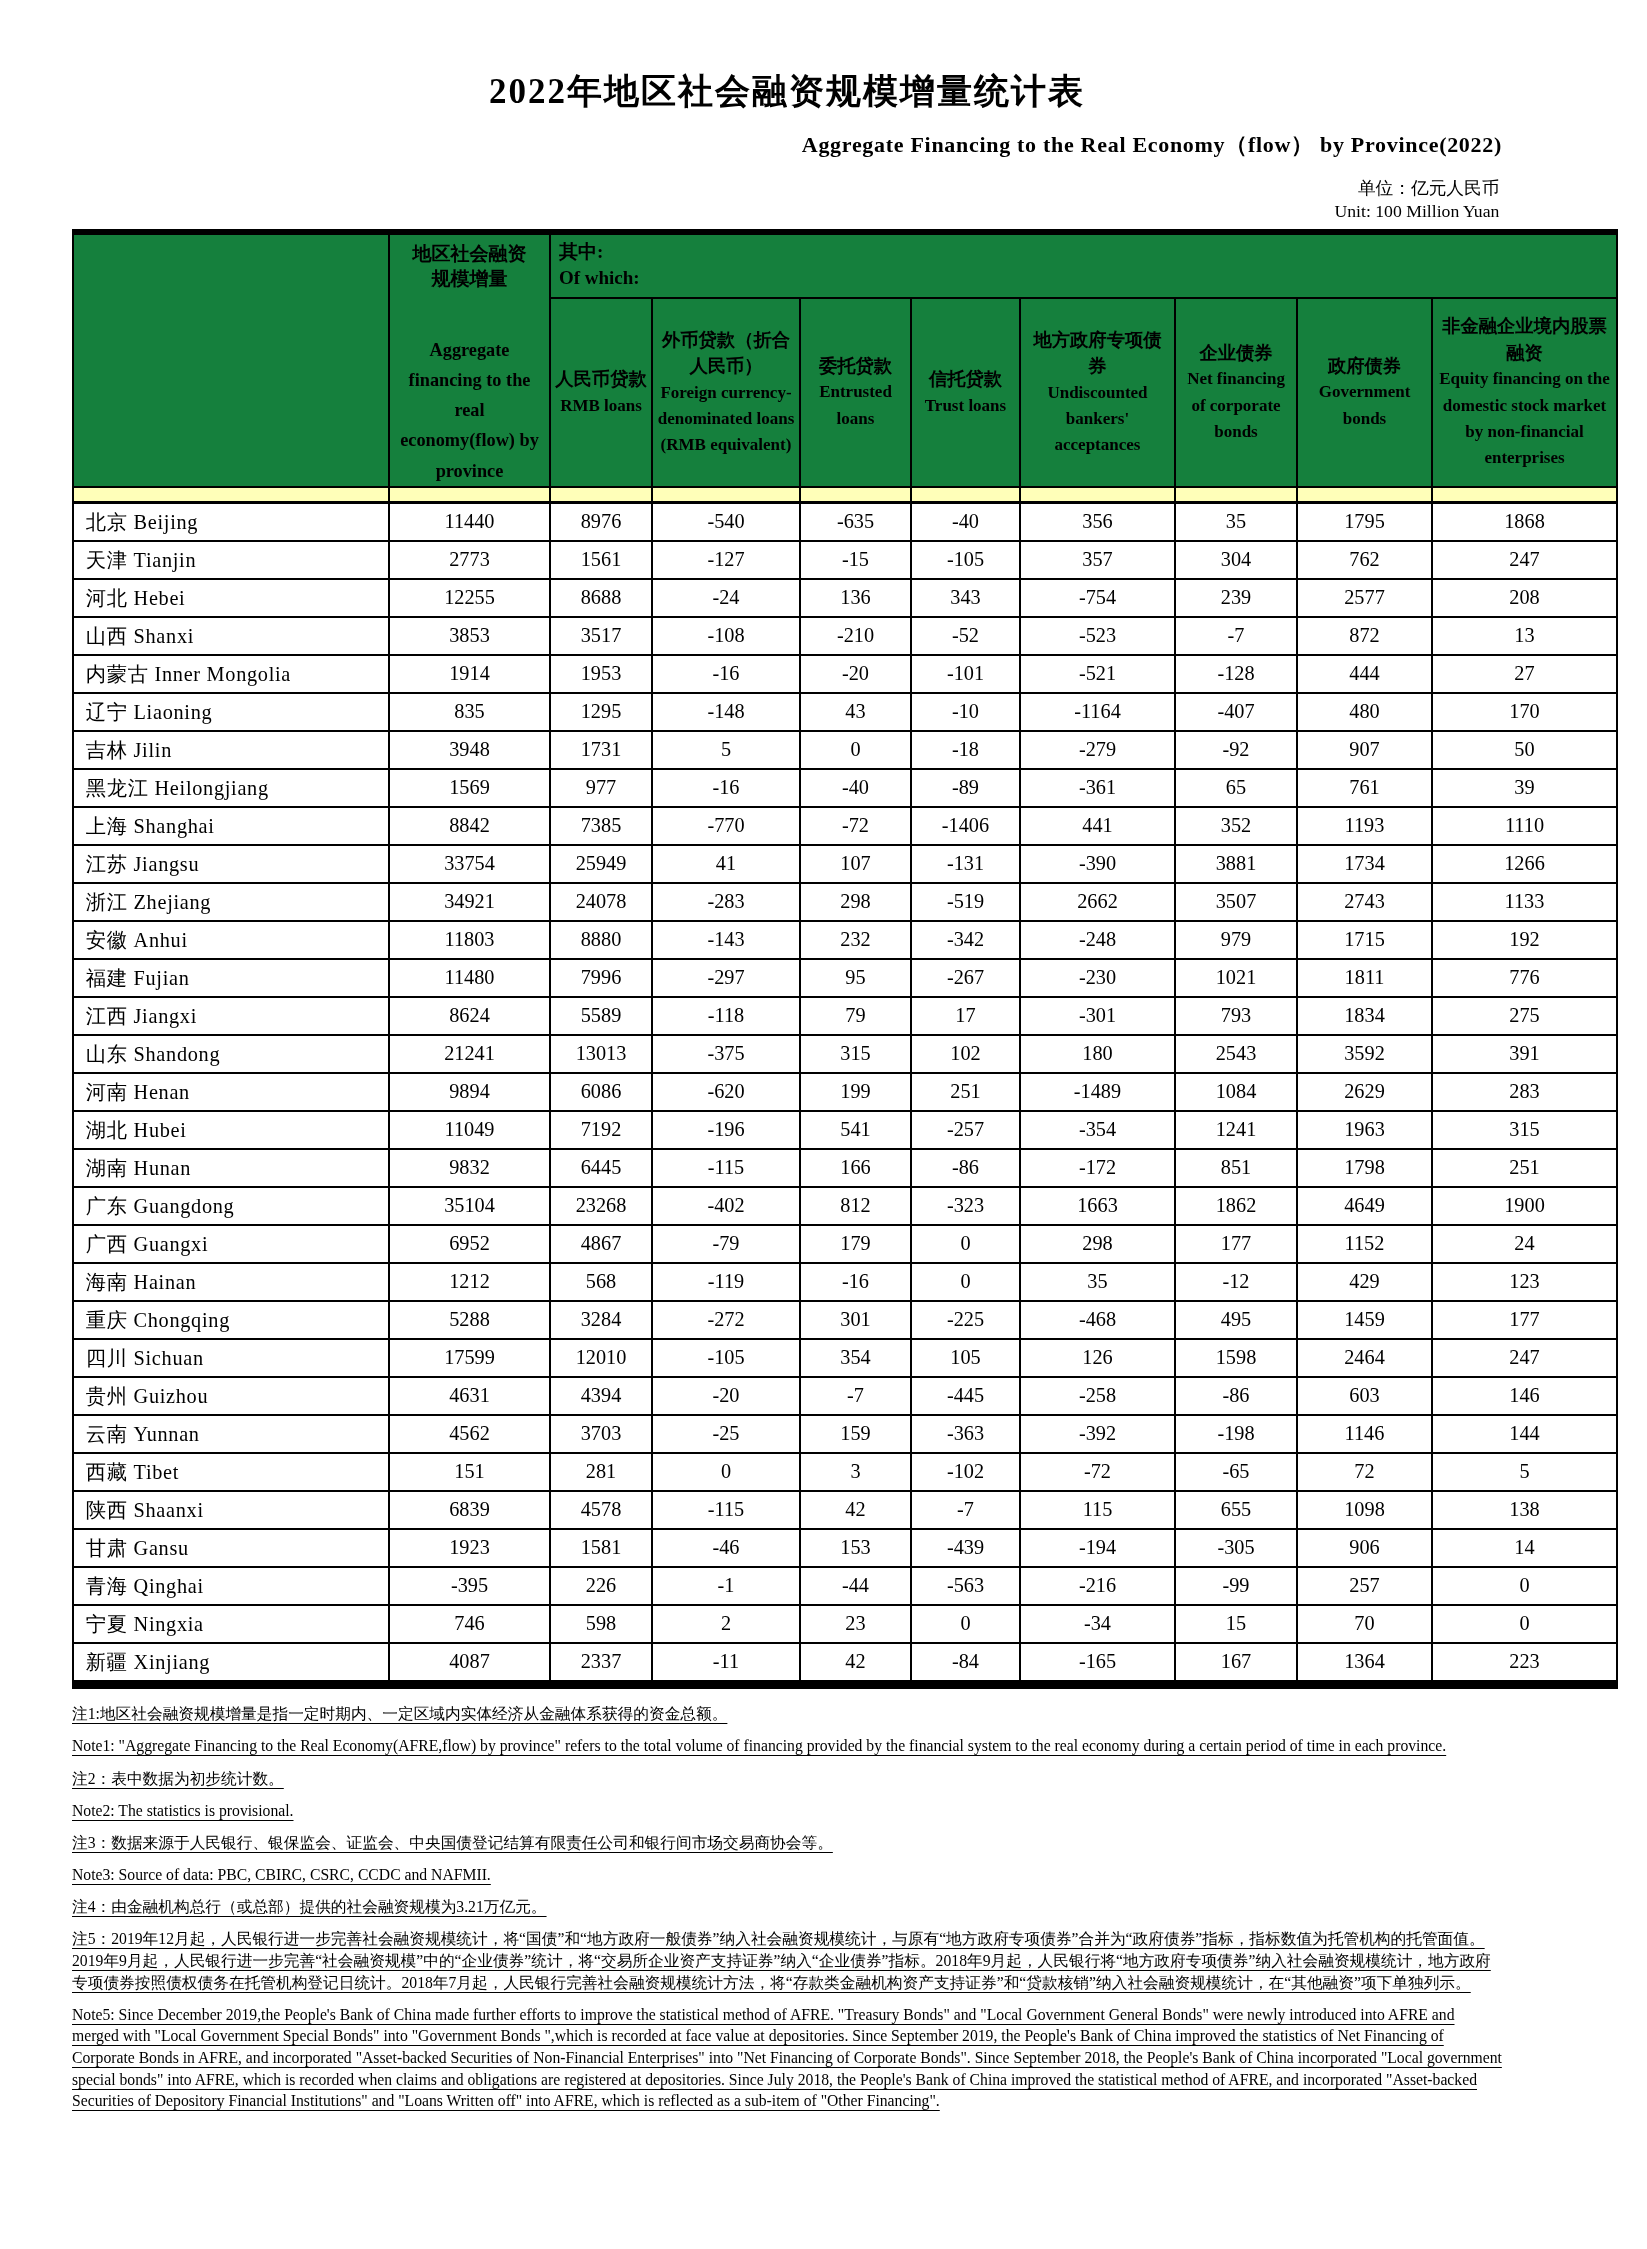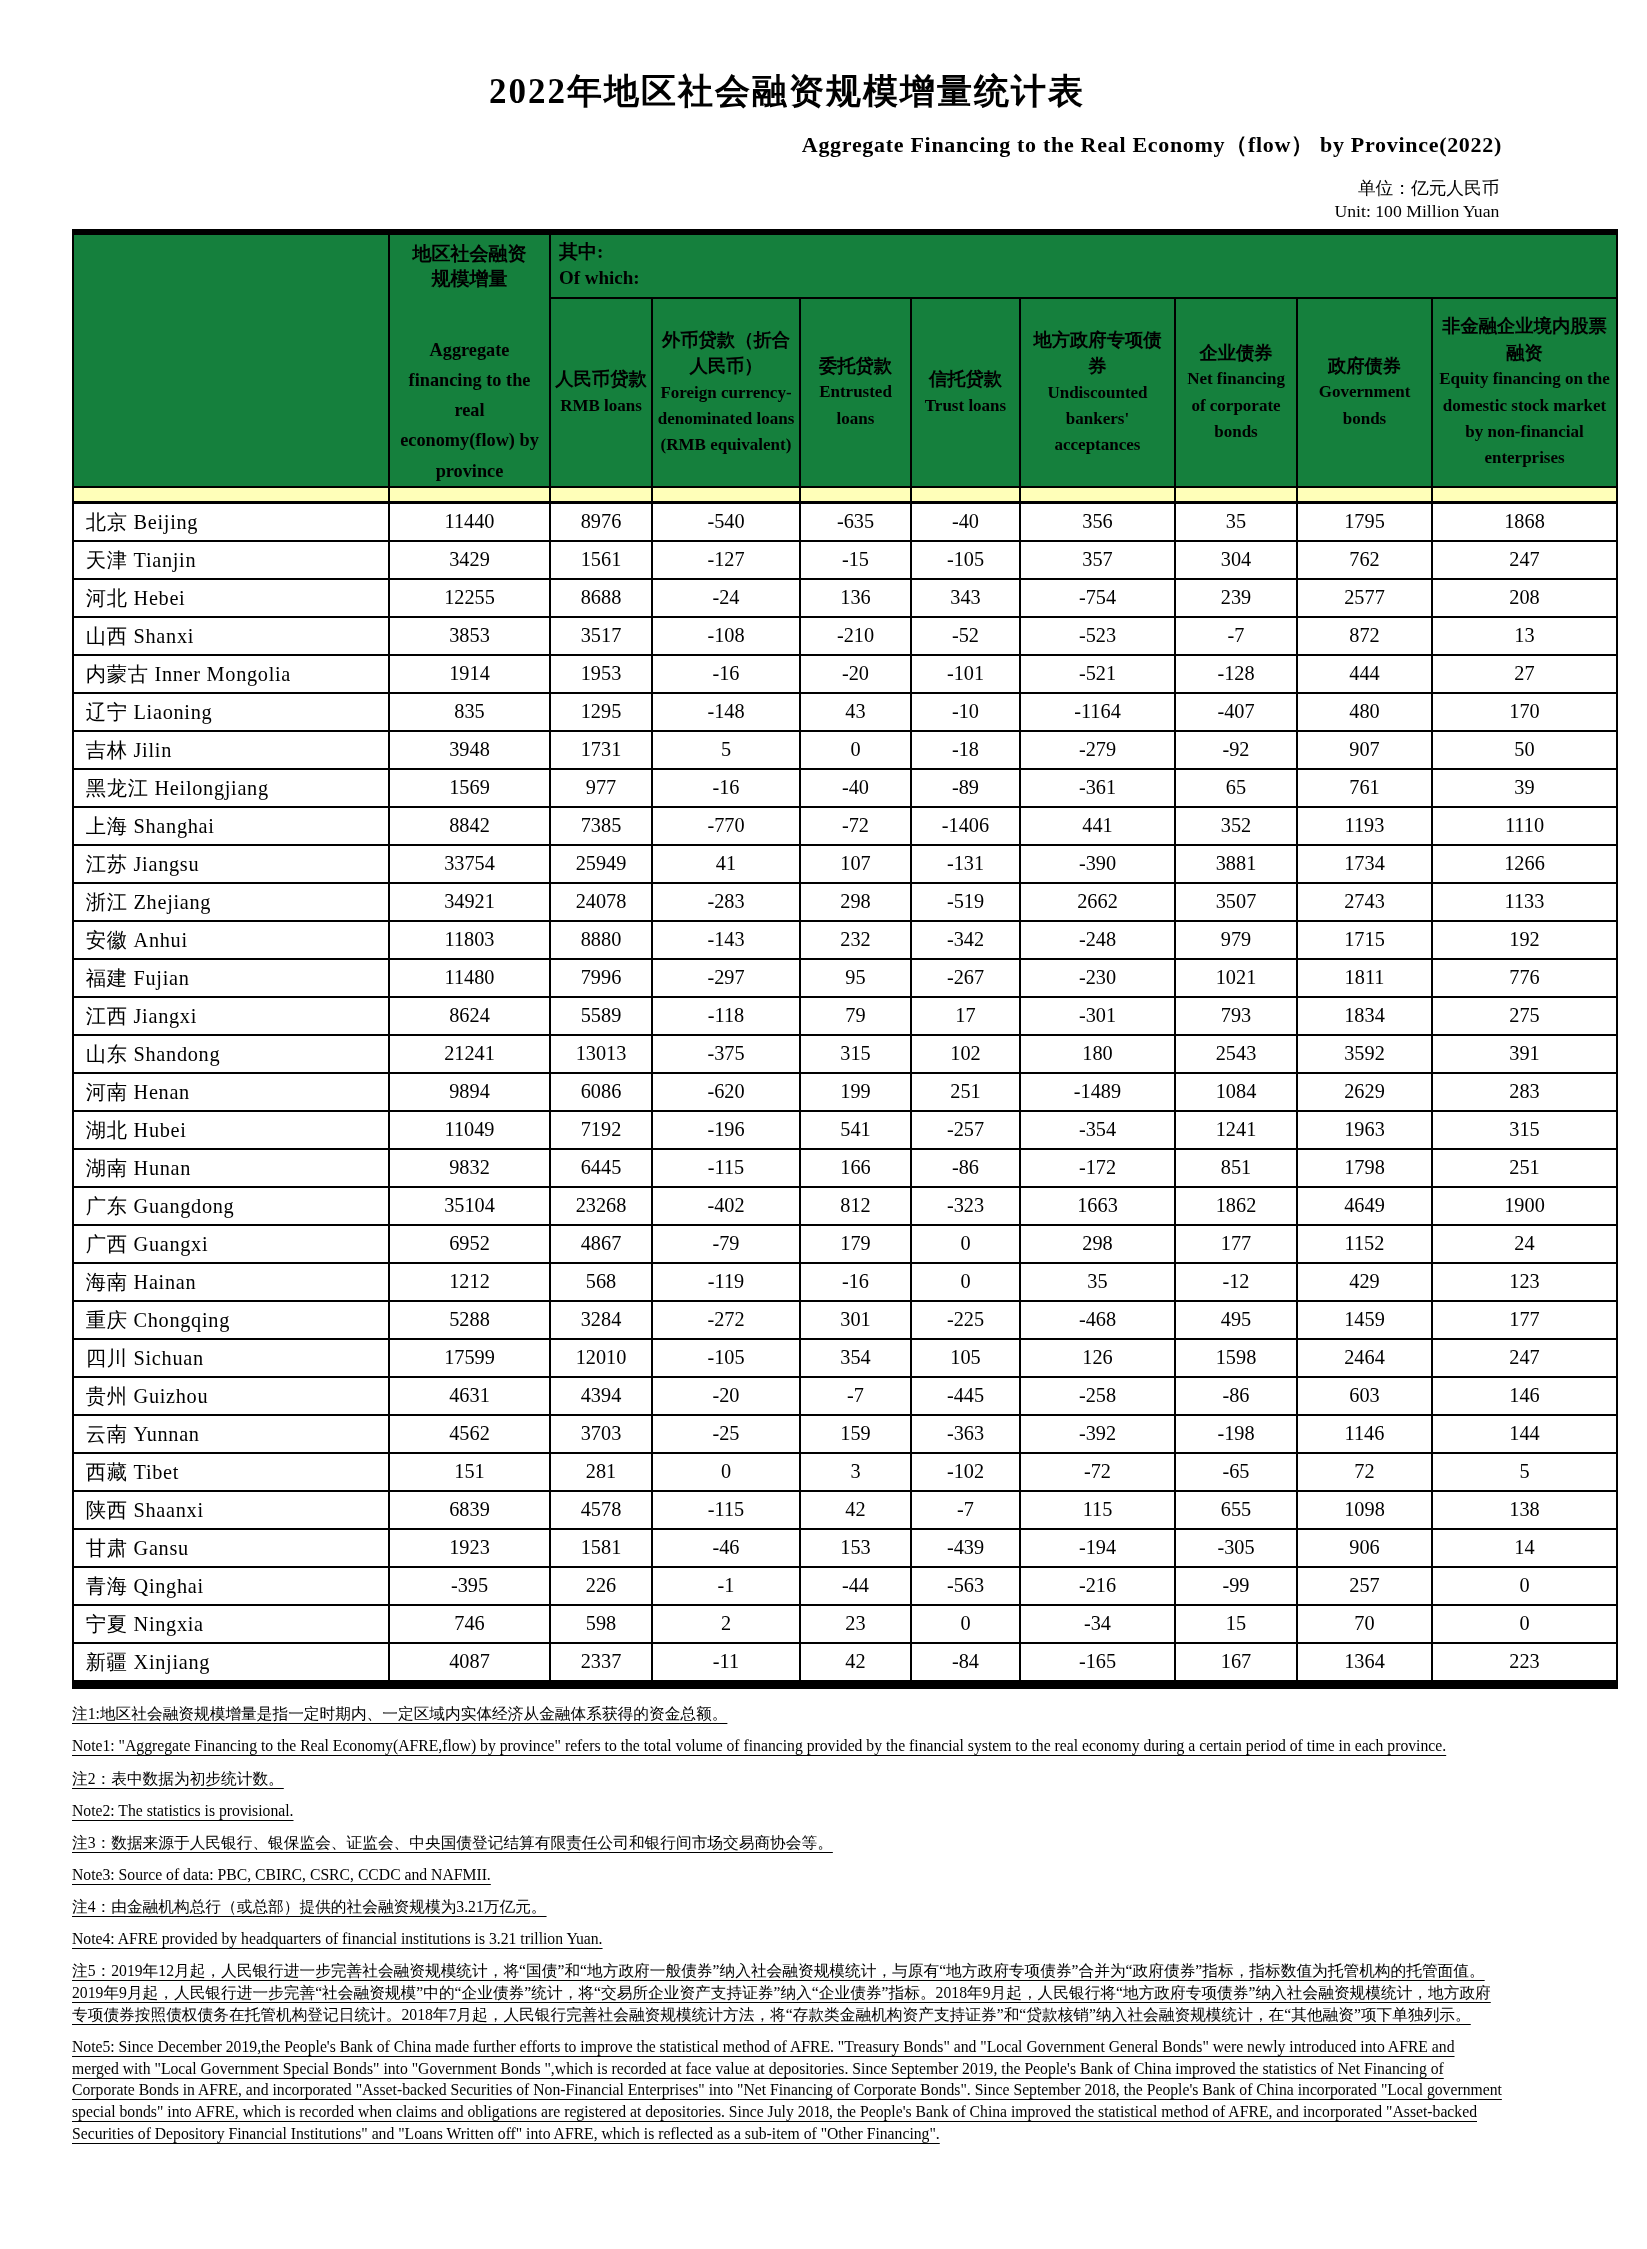--- a/index.html
+++ b/index.html
@@ -173,21 +173,21 @@
           <td class="num">-540</td>
           <td class="num">-635</td>
           <td class="num">-40</td>
           <td class="num">356</td>
           <td class="num">35</td>
           <td class="num">1795</td>
           <td class="num">1868</td>
         </tr>
         <tr>
           <td class="province">天津 Tianjin</td>
-          <td class="num">3429</td>
+          <td class="num">2773</td>
           <td class="num">1561</td>
           <td class="num">-127</td>
           <td class="num">-15</td>
           <td class="num">-105</td>
           <td class="num">357</td>
           <td class="num">304</td>
           <td class="num">762</td>
           <td class="num">247</td>
         </tr>
         <tr>
@@ -542,19 +542,18 @@
   </table>
 
   <div class="notes" id="notes">
       <p class="note">注1:地区社会融资规模增量是指一定时期内、一定区域内实体经济从金融体系获得的资金总额。</p>
       <p class="note">Note1: "Aggregate Financing to the Real Economy(AFRE,flow) by province" refers to the total volume of financing provided by the financial system to the real economy during a certain period of time in each province.</p>
       <p class="note">注2：表中数据为初步统计数。</p>
       <p class="note">Note2: The statistics is provisional.</p>
       <p class="note">注3：数据来源于人民银行、银保监会、证监会、中央国债登记结算有限责任公司和银行间市场交易商协会等。</p>
       <p class="note">Note3: Source of data: PBC, CBIRC, CSRC, CCDC and NAFMII.</p>
       <p class="note">注4：由金融机构总行（或总部）提供的社会融资规模为3.21万亿元。</p>
-      <p class="note">Note4: AFRE provided by headquarters of financial institutions is 3.21 trillion Yuan.</p>
       <p class="note">注5：2019年12月起，人民银行进一步完善社会融资规模统计，将“国债”和“地方政府一般债券”纳入社会融资规模统计，与原有“地方政府专项债券”合并为“政府债券”指标，指标数值为托管机构的托管面值。2019年9月起，人民银行进一步完善“社会融资规模”中的“企业债券”统计，将“交易所企业资产支持证券”纳入“企业债券”指标。2018年9月起，人民银行将“地方政府专项债券”纳入社会融资规模统计，地方政府专项债券按照债权债务在托管机构登记日统计。2018年7月起，人民银行完善社会融资规模统计方法，将“存款类金融机构资产支持证券”和“贷款核销”纳入社会融资规模统计，在“其他融资”项下单独列示。</p>
       <p class="note">Note5:  Since December 2019,the People's Bank of China made further efforts to improve the statistical method of AFRE. "Treasury Bonds" and "Local Government General Bonds" were newly introduced into AFRE and merged with  "Local Government Special Bonds" into "Government Bonds ",which is recorded at face value at depositories. Since September 2019, the People's Bank of China improved the statistics of Net Financing of Corporate Bonds in AFRE, and incorporated "Asset-backed Securities of Non-Financial Enterprises" into "Net Financing of Corporate Bonds".  Since September 2018, the People's Bank of China incorporated "Local government special bonds" into AFRE, which is recorded when claims and obligations are registered at depositories. Since July 2018, the People's Bank of China improved the statistical method of AFRE, and incorporated "Asset-backed Securities of Depository Financial Institutions" and "Loans Written off" into AFRE, which is reflected as a sub-item of "Other Financing".</p>
     </div>
 
 </div>
 
 
 </body></html>

